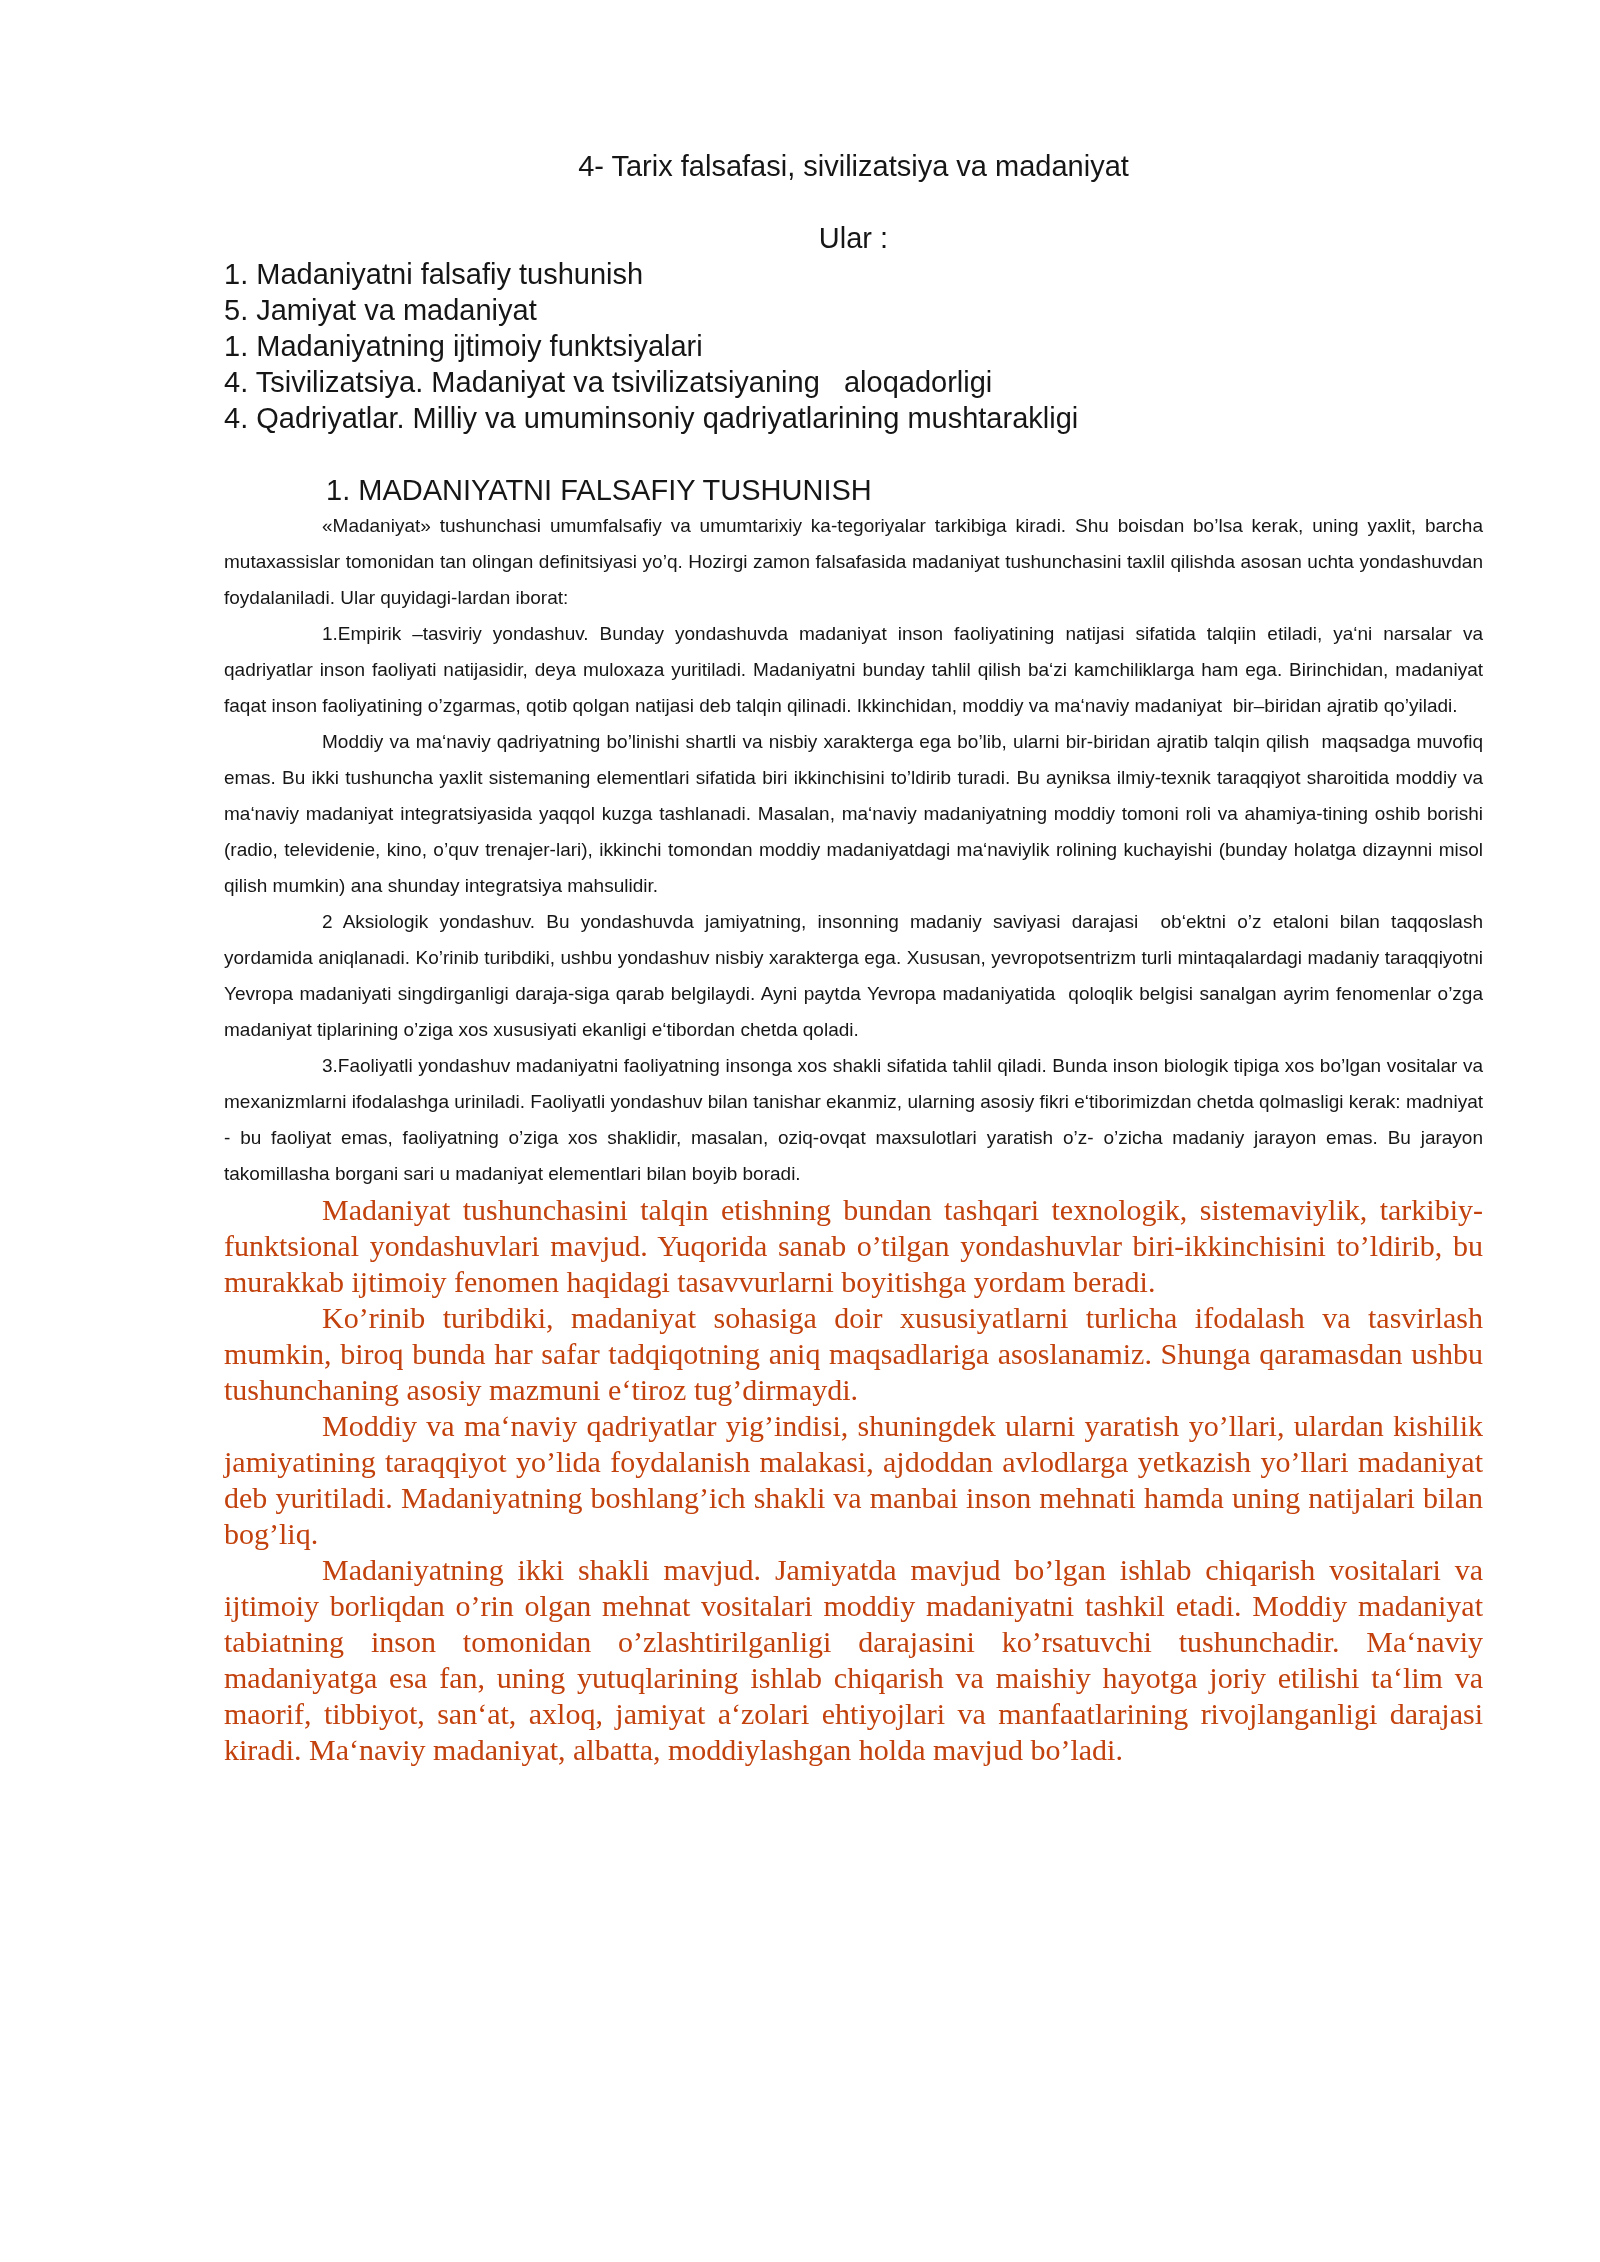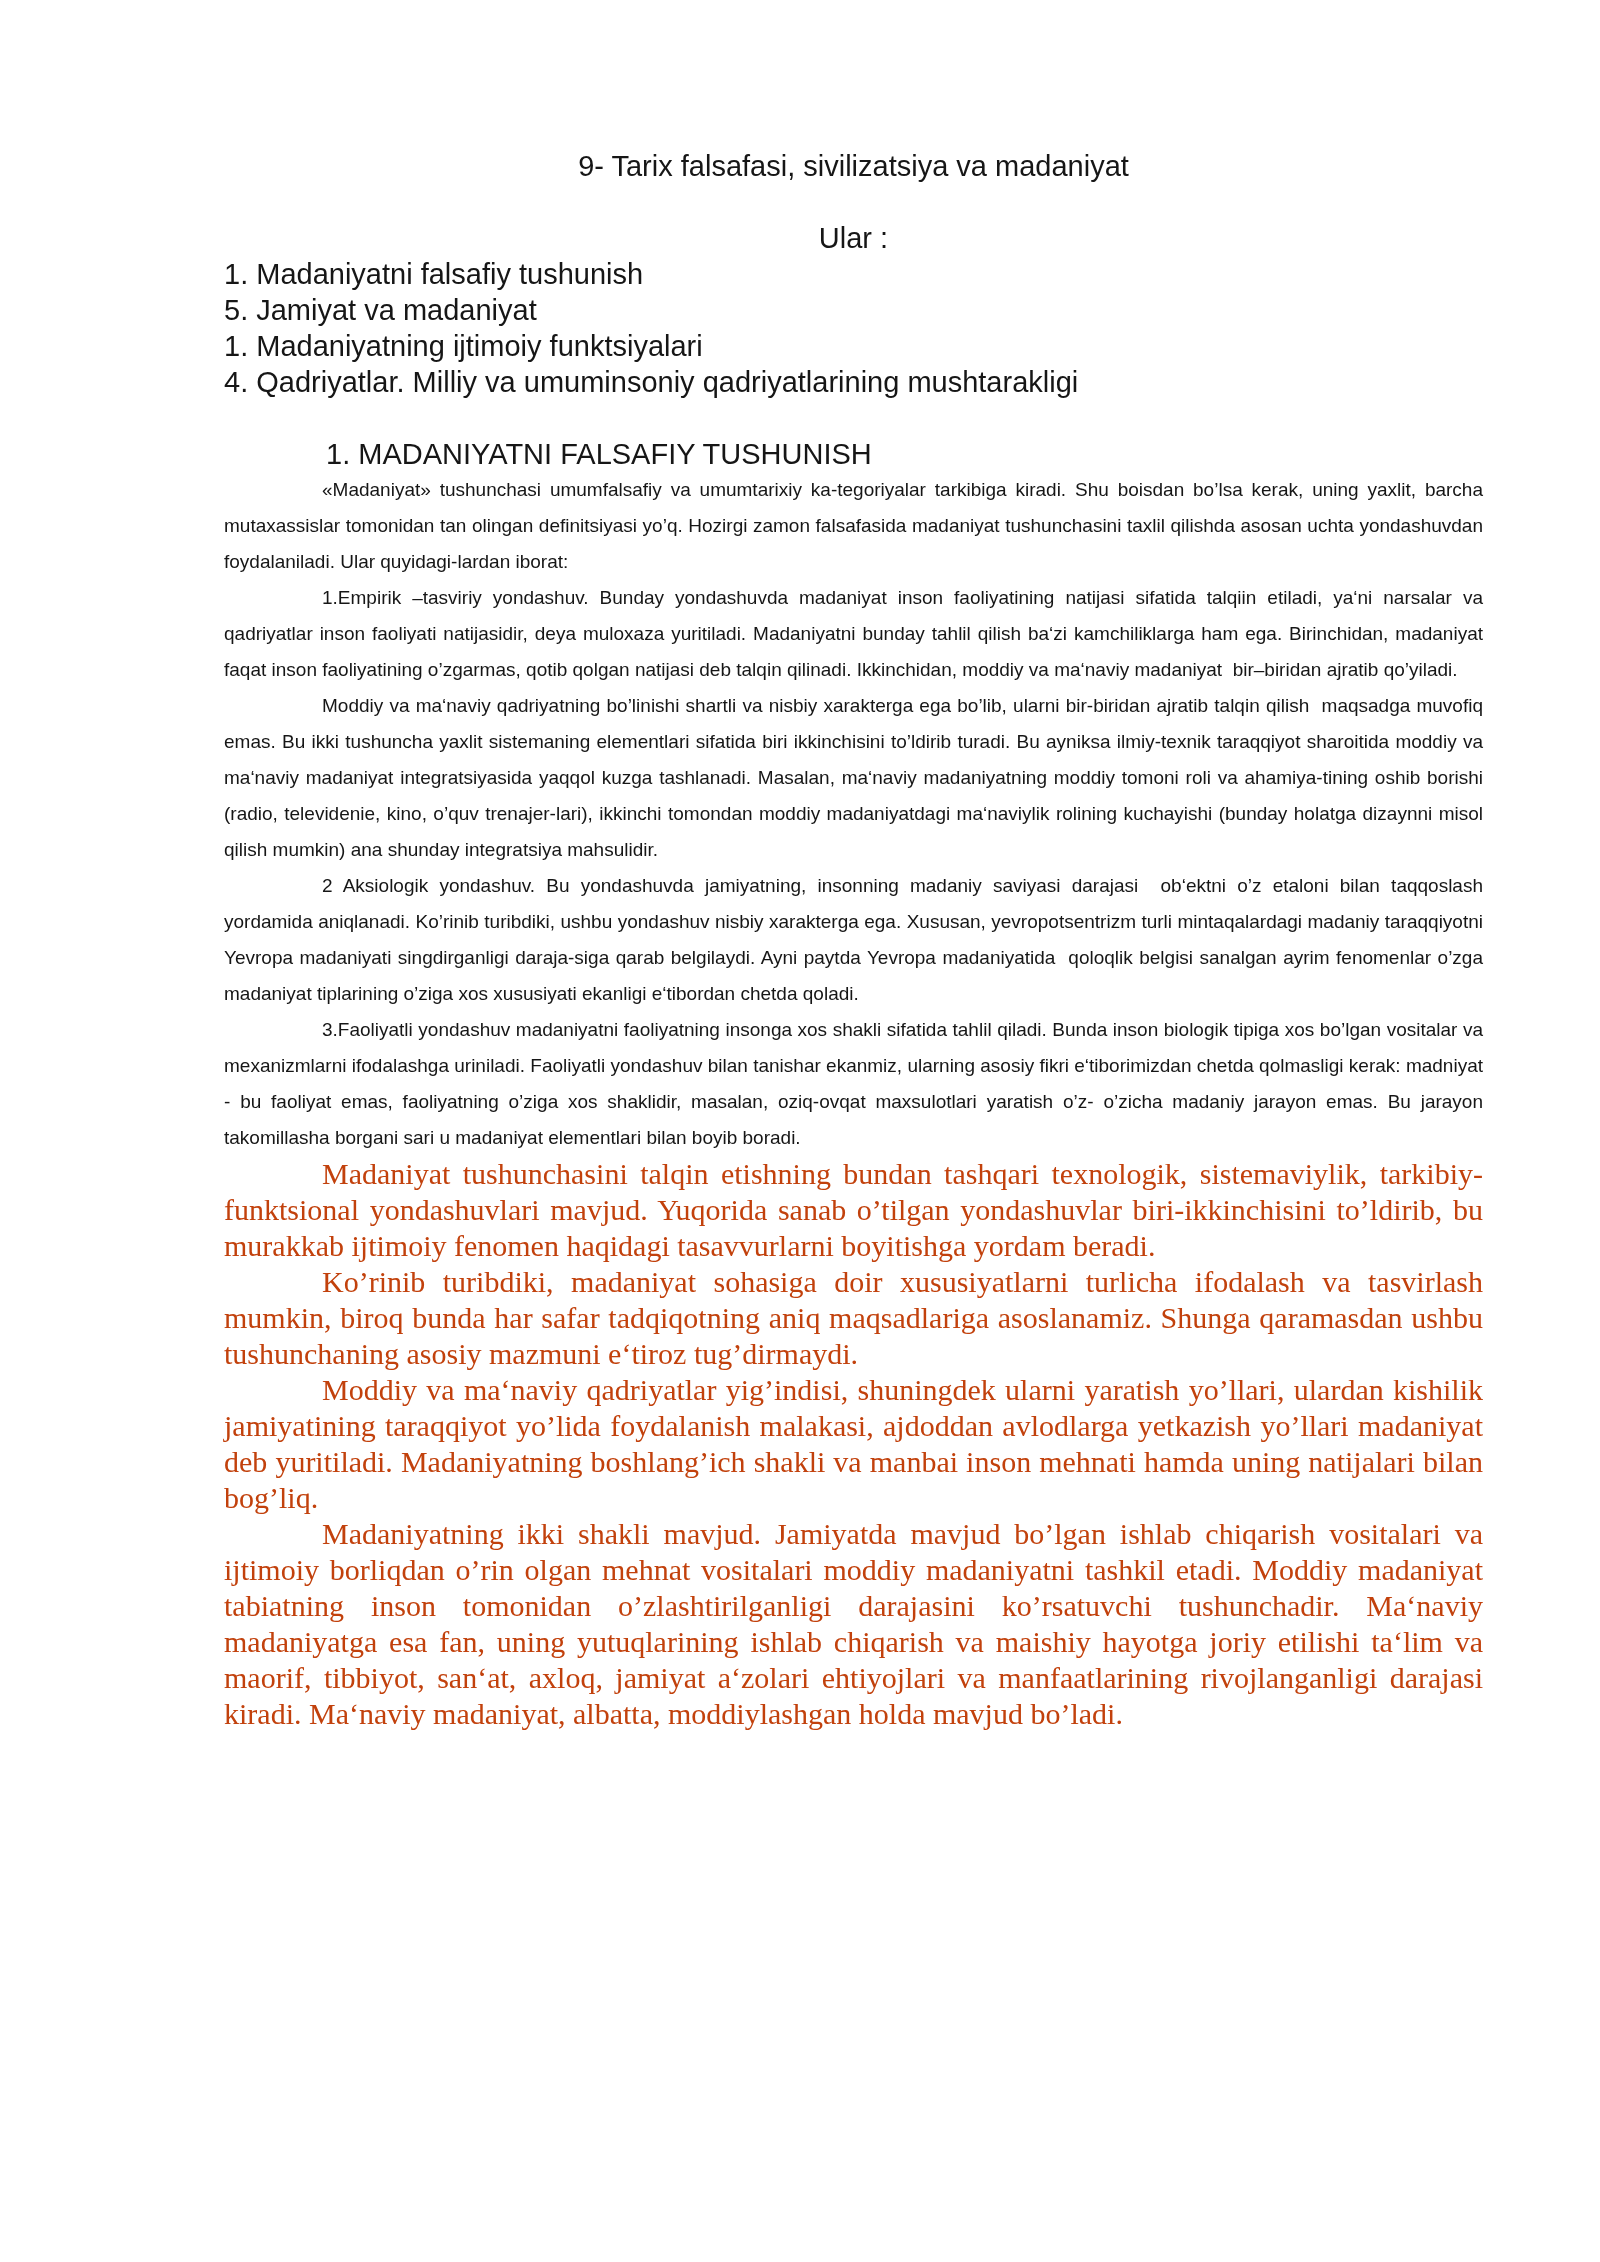--- a/index.html
+++ b/index.html
@@ -66,29 +66,30 @@
   p.body.serif {
     font-size: 30px;
     line-height: 36px;
   }
 </style>
 </head>
 <body>
 
 <div class="page">
 
-  <h1 class="doc-title sans">9- Tarix falsafasi, sivilizatsiya va madaniyat</h1>
+  <h1 class="doc-title sans">4- Tarix falsafasi, sivilizatsiya va madaniyat</h1>
 
   <div class="spacer"></div>
 
   <div class="plan-heading sans">Ular :</div>
 
   <div class="plan-item sans">1. Madaniyatni falsafiy tushunish</div>
   <div class="plan-item sans">5. Jamiyat va madaniyat</div>
   <div class="plan-item sans">1. Madaniyatning ijtimoiy funktsiyalari</div>
+  <div class="plan-item sans">4. Tsivilizatsiya. Madaniyat va tsivilizatsiyaning&nbsp;&nbsp; aloqadorligi</div>
   <div class="plan-item sans">4. Qadriyatlar. Milliy va umuminsoniy qadriyatlarining mushtarakligi</div>
 
   <div class="spacer"></div>
 
   <div class="section-heading sans">1. MADANIYATNI FALSAFIY TUSHUNISH</div>
 
   <p class="body sans">«Madaniyat» tushunchasi umumfalsafiy va umumtarixiy ka-tegoriyalar tarkibiga kiradi. Shu boisdan bo’lsa kerak, uning yaxlit, barcha mutaxassislar tomonidan tan olingan definitsiyasi yo’q. Hozirgi zamon falsafasida madaniyat tushunchasini taxlil qilishda asosan uchta yondashuvdan foydalaniladi. Ular quyidagi-lardan iborat:</p>
   <p class="body sans">1.Empirik –tasviriy yondashuv. Bunday yondashuvda madaniyat inson faoliyatining natijasi sifatida talqiin etiladi, ya‘ni narsalar va qadriyatlar inson faoliyati natijasidir, deya muloxaza yuritiladi. Madaniyatni bunday tahlil qilish ba‘zi kamchiliklarga ham ega. Birinchidan, madaniyat faqat inson faoliyatining o’zgarmas, qotib qolgan natijasi deb talqin qilinadi. Ikkinchidan, moddiy va ma‘naviy madaniyat&nbsp; bir–biridan ajratib qo’yiladi.</p>
   <p class="body sans">Moddiy va ma‘naviy qadriyatning bo’linishi shartli va nisbiy xarakterga ega bo’lib, ularni bir-biridan ajratib talqin qilish&nbsp; maqsadga muvofiq emas. Bu ikki tushuncha yaxlit sistemaning elementlari sifatida biri ikkinchisini to’ldirib turadi. Bu ayniksa ilmiy-texnik taraqqiyot sharoitida moddiy va ma‘naviy madaniyat integratsiyasida yaqqol kuzga tashlanadi. Masalan, ma‘naviy madaniyatning moddiy tomoni roli va ahamiya-tining oshib borishi (radio, televidenie, kino, o’quv trenajer-lari), ikkinchi tomondan moddiy madaniyatdagi ma‘naviylik rolining kuchayishi (bunday holatga dizaynni misol qilish mumkin) ana shunday integratsiya mahsulidir.</p>
   <p class="body sans">2 Aksiologik yondashuv. Bu yondashuvda jamiyatning, insonning madaniy saviyasi darajasi&nbsp; ob‘ektni o’z etaloni bilan taqqoslash yordamida aniqlanadi. Ko’rinib turibdiki, ushbu yondashuv nisbiy xarakterga ega. Xususan, yevropotsentrizm turli mintaqalardagi madaniy taraqqiyotni Yevropa madaniyati singdirganligi daraja-siga qarab belgilaydi. Ayni paytda Yevropa madaniyatida&nbsp; qoloqlik belgisi sanalgan ayrim fenomenlar o’zga madaniyat tiplarining o’ziga xos xususiyati ekanligi e‘tibordan chetda qoladi.</p>

